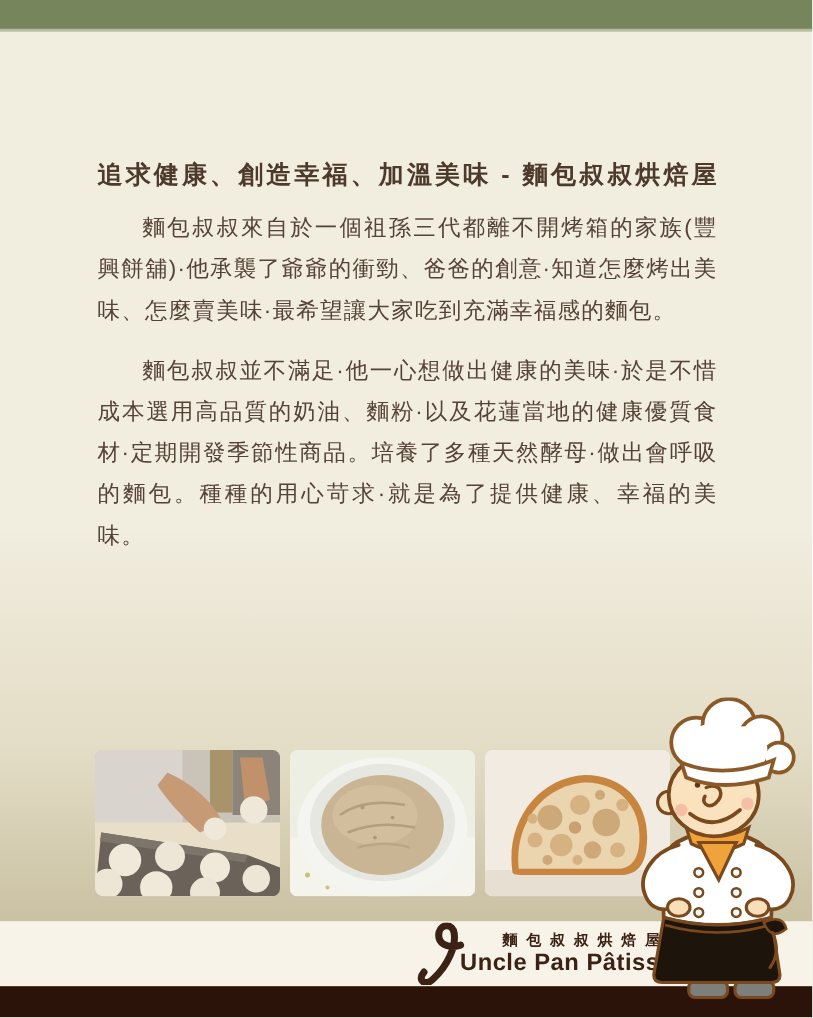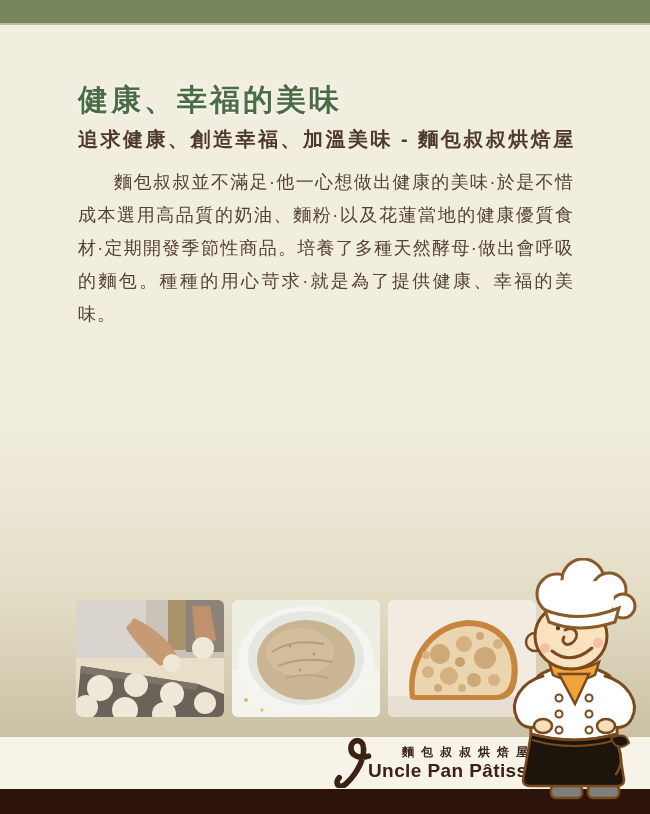--- a/index.html
+++ b/index.html
@@ -57,24 +57,24 @@
   }
   .baker{position:absolute;left:501px;top:558px;width:147px;height:245px;}
 </style>
 </head>
 <body>
 
 <div class="page">
 
   <div class="top-band"></div>
 
-  <h1 class="page-title">健康、幸福的美味</h1>
   <h2 class="page-subtitle">追求健康、創造幸福、加溫美味 - 麵包叔叔烘焙屋</h2>
 
   <div class="article">
+    <p>麵包叔叔來自於一個祖孫三代都離不開烤箱的家族(豐興餅舖)·他承襲了爺爺的衝勁、爸爸的創意·知道怎麼烤出美味、怎麼賣美味·最希望讓大家吃到充滿幸福感的麵包。</p>
     <p>麵包叔叔並不滿足·他一心想做出健康的美味·於是不惜成本選用高品質的奶油、麵粉·以及花蓮當地的健康優質食材·定期開發季節性商品。培養了多種天然酵母·做出會呼吸的麵包。種種的用心苛求·就是為了提供健康、幸福的美味。</p>
   </div>
 
   <div class="photos">
 
     <div class="photo">
       <svg width="148" height="117" viewBox="0 0 148 117" xmlns="http://www.w3.org/2000/svg">
         <rect x="0" y="0" width="148" height="117" fill="#C9C3B8"></rect>
         <rect x="0" y="0" width="70" height="72" fill="#D9D5CE"></rect>
         <rect x="92" y="0" width="18" height="50" fill="#A8936B"></rect>

